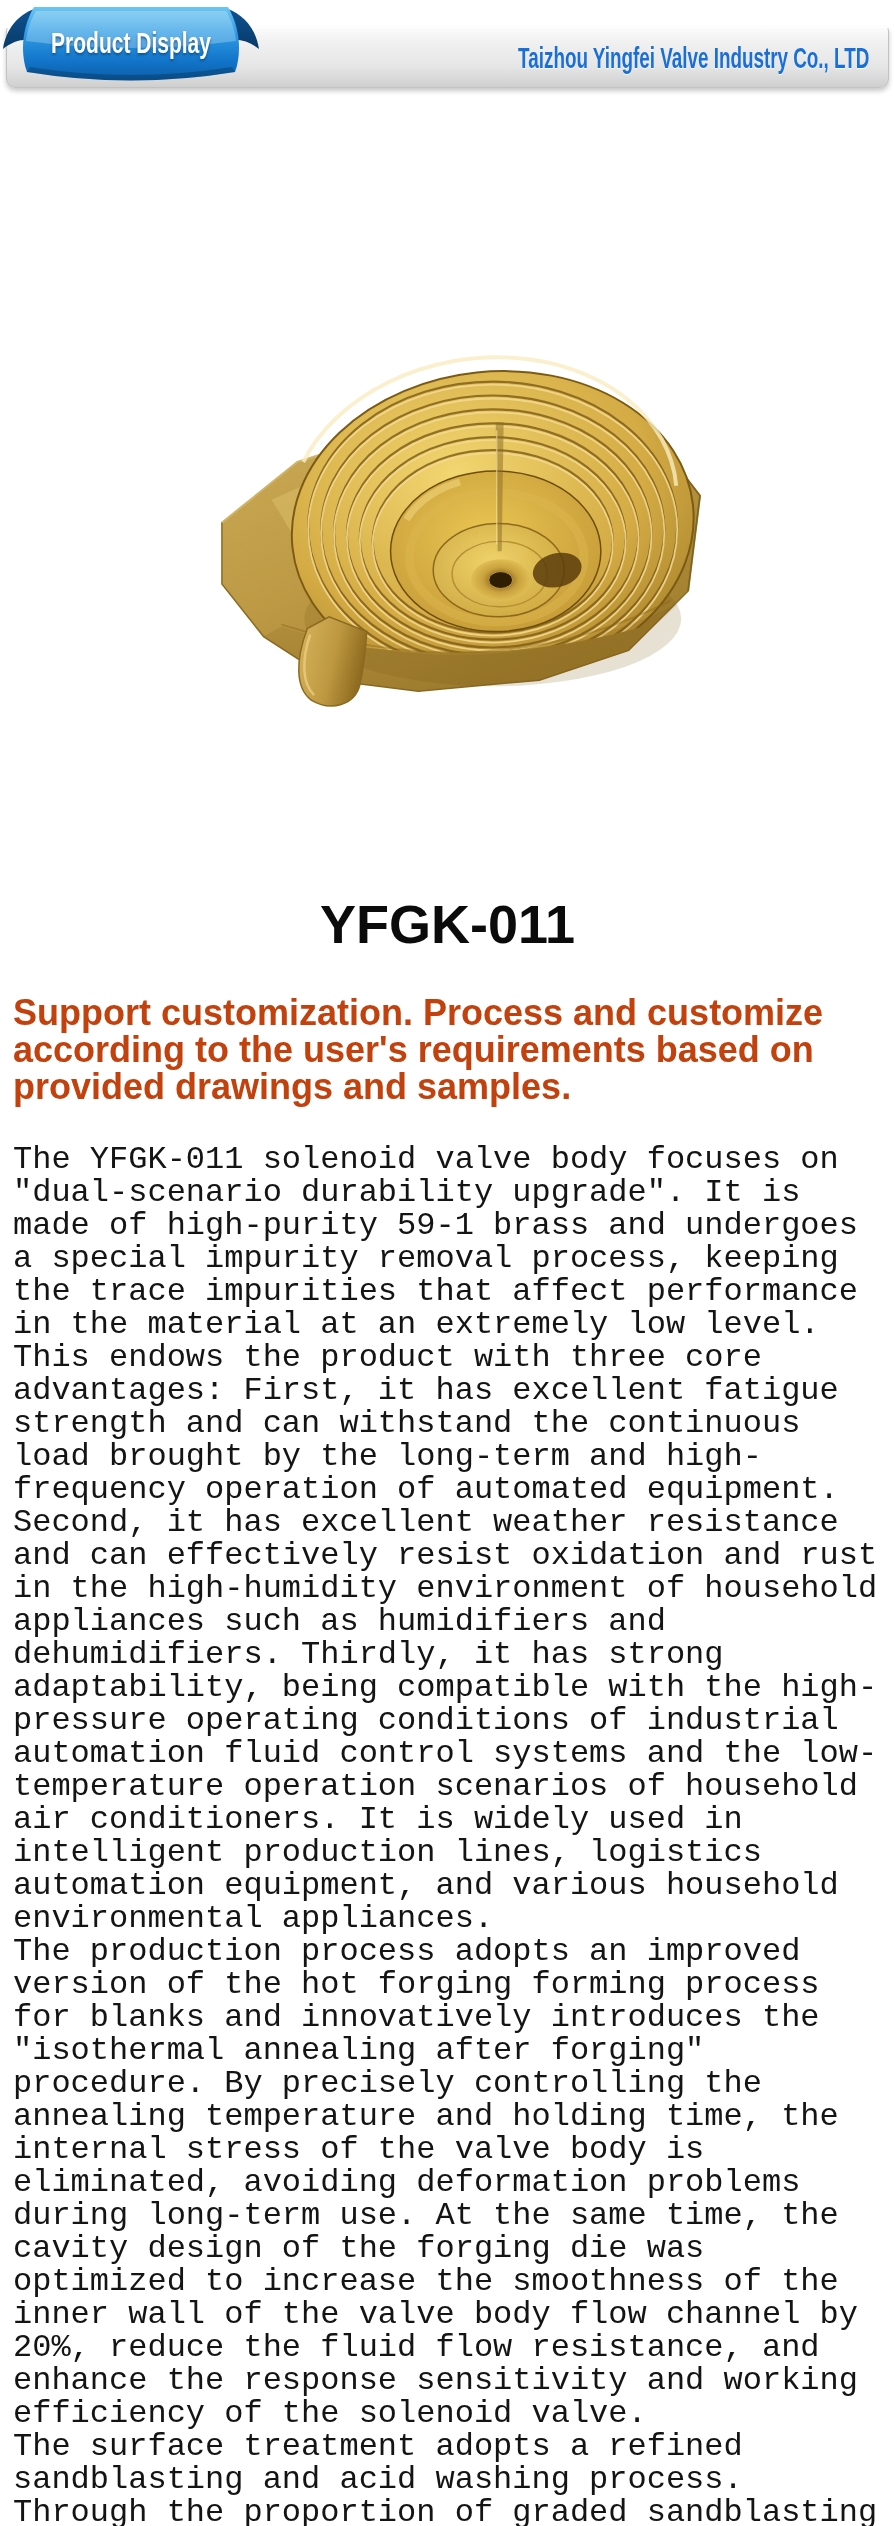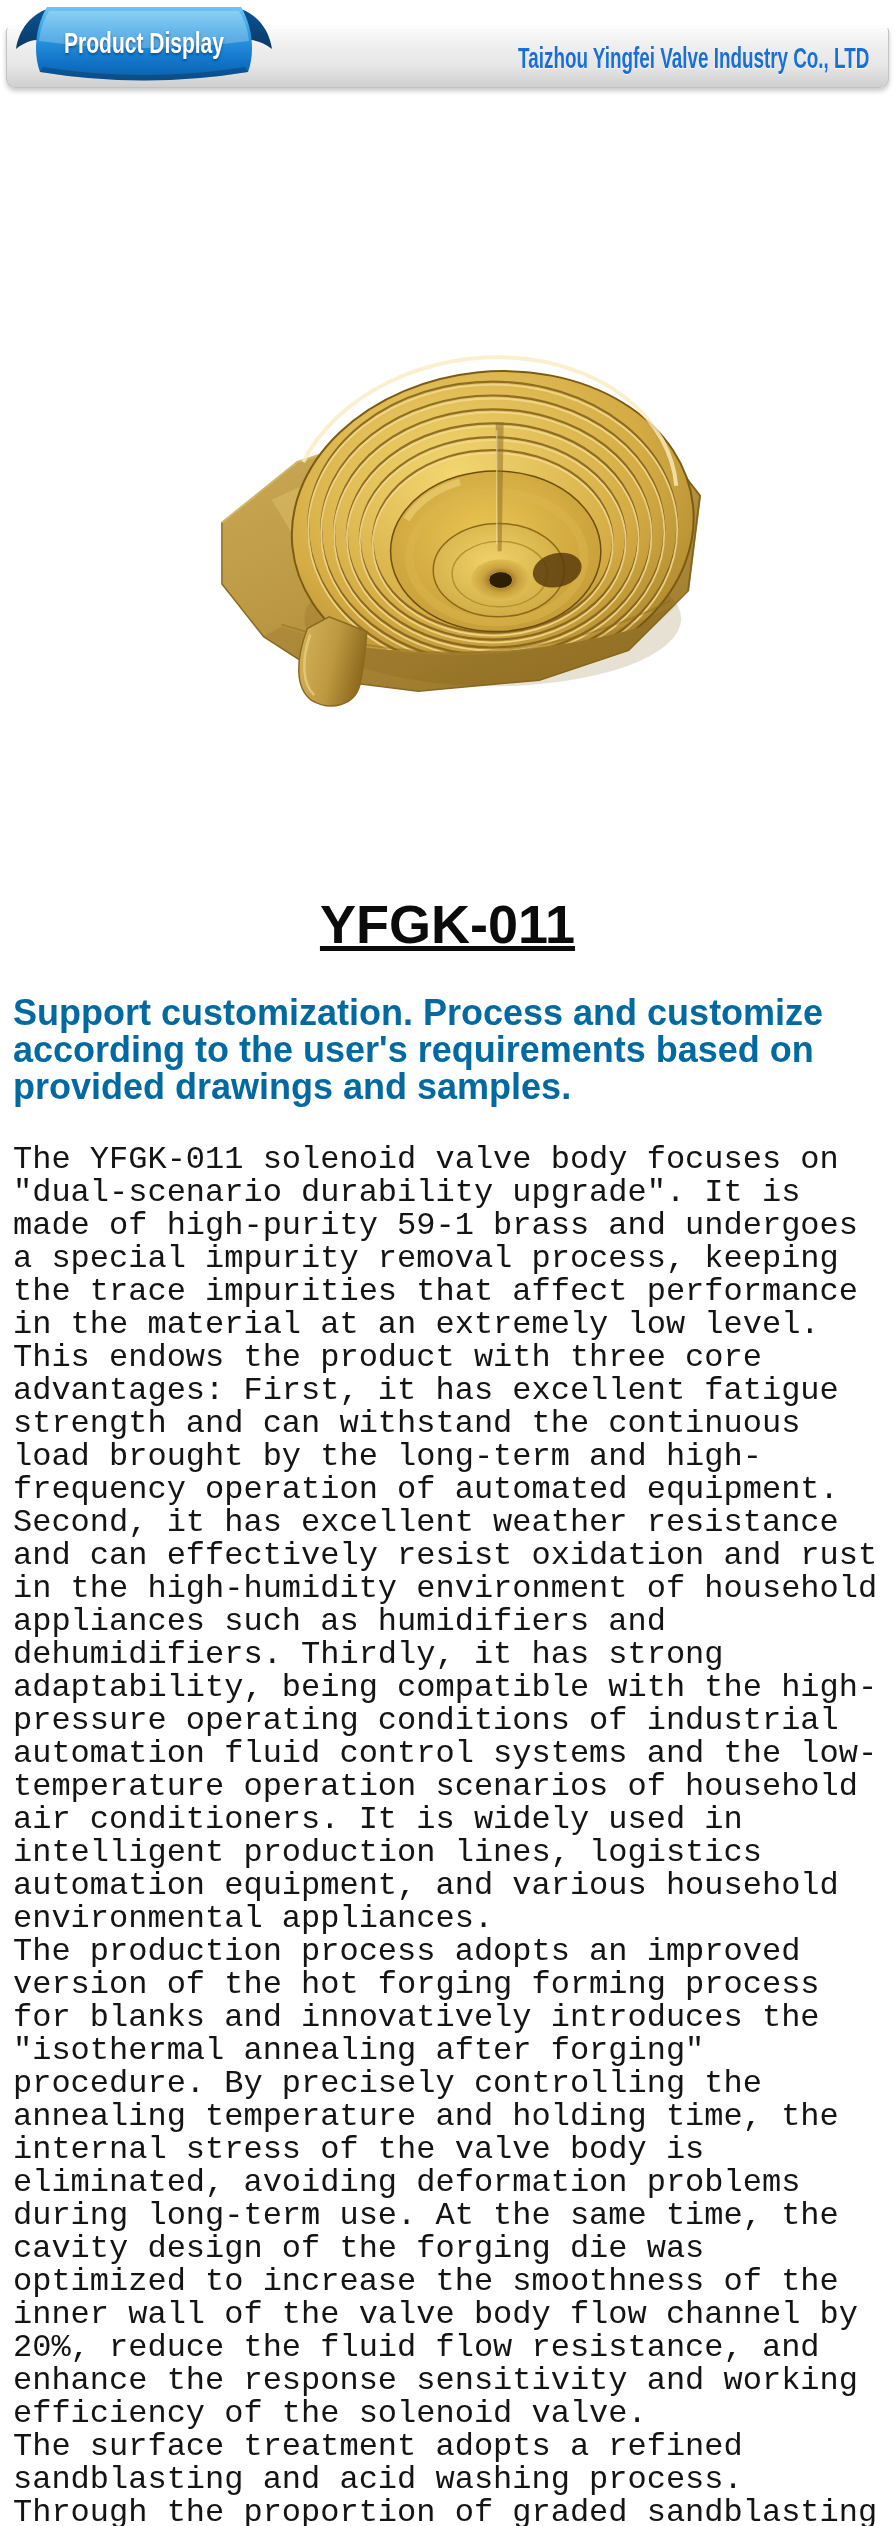--- a/index.html
+++ b/index.html
@@ -22,38 +22,38 @@
     border-radius:4px 4px 9px 9px;
     box-shadow:0 3px 5px rgba(0,0,0,.22);
   }
   .company{
     position:absolute; right:26px; top:44px;
     font-weight:bold; font-size:29px; line-height:29px; white-space:nowrap;
     color:var(--company-blue);
     transform:scaleX(.65); transform-origin:right center;
     text-shadow:0 1px 1px rgba(255,255,255,.8);
   }
-  .ribbon{position:absolute; left:13px; top:3px; width:262px; height:84px;}
+  .ribbon{position:absolute; left:0; top:3px; width:262px; height:84px;}
   .ribbon-label{
     position:absolute; left:0; top:24px; width:262px; text-align:center;
     color:#ffffff; font-weight:bold; font-size:30px; line-height:32px; white-space:nowrap;
     transform:scaleX(.7); transform-origin:center;
     text-shadow:0 2px 3px rgba(6,48,92,.55);
   }
   
   .photo-wrap{position:relative; height:792px;}
   .photo-wrap svg{position:absolute; left:212px; top:94px;}
   
   .model{
     margin:6px 0 0 0; text-align:center;
-    font-size:54px; line-height:60px; font-weight:bold; color:#0b0b0b;text-decoration:underline;
+    font-size:54px; line-height:60px; font-weight:bold; color:#0b0b0b;
   }
   .subtitle{
     margin:40px 13px 0 13px;
-    font-size:36px; line-height:37px; font-weight:bold; color:#0369a1;
+    font-size:36px; line-height:37px; font-weight:bold; color:#c2410c;
   }
   .description{
     margin:38px 13px 10px 13px;
     font-size:32px; line-height:33px; color:#141414;
   }
   .description p{margin:0; padding:0;font-family:Liberation Mono, monospace;}
 </style>
 </head>
 <body>
 

